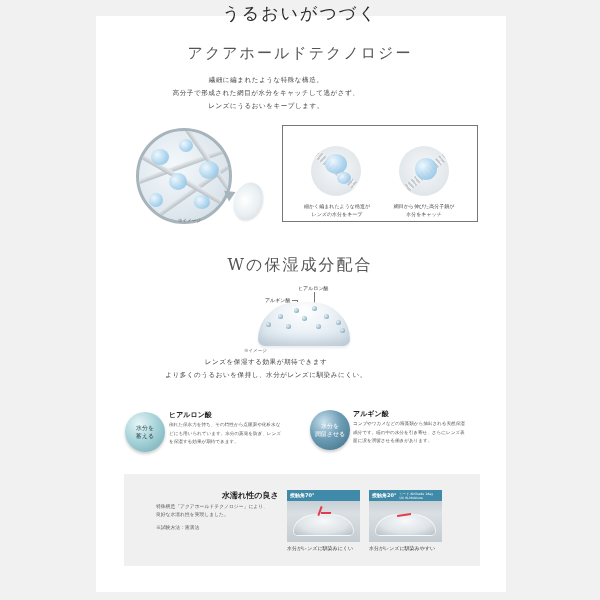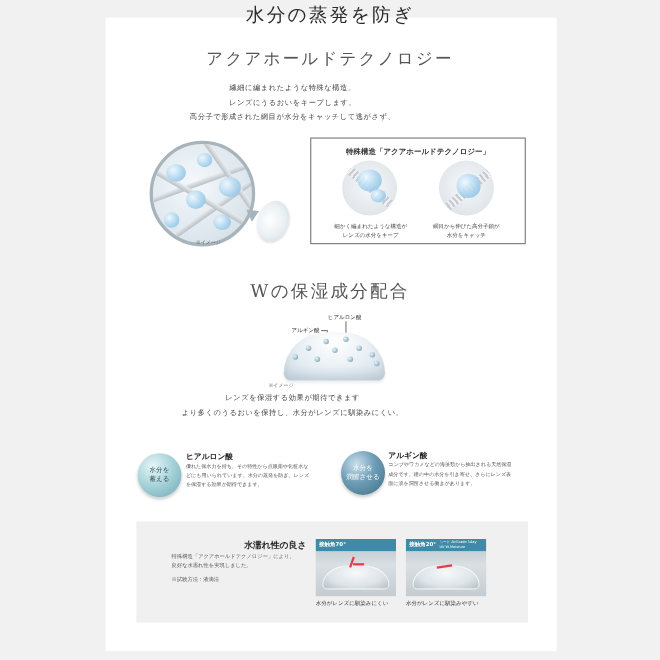--- a/index.html
+++ b/index.html
@@ -145,47 +145,46 @@
       border: 1px solid rgba(255,255,255,0.7);
     }
     .droplet { position: absolute; background: #e23b4a; }
     .photo-cap { position: absolute; font-size: 5px; color: #333; font-family: "DejaVu Sans", sans-serif; white-space: nowrap; }
   </style>
 </head>
 <body>
 
 <div class="card"></div>
 
-<div class="top-title">水分の蒸発を防ぎ</div>
+<div class="top-title">うるおいがつづく</div>
 
 <div class="abs h2 center" style="top:44px;">アクアホールドテクノロジー</div>
 <div class="abs body-text center" style="top:74px;">
   <div>繊細に編まれたような特殊な構造。</div>
+  <div>高分子で形成された網目が水分をキャッチして逃がさず、</div>
   <div>レンズにうるおいをキープします。</div>
-  <div>高分子で形成された網目が水分をキャッチして逃がさず、</div>
 </div>
 
 <div class="abs mag-circle">
   <div class="fiber" style="left:-10px;top:30px;width:120px;transform:rotate(-20deg);"></div>
   <div class="fiber" style="left:-10px;top:60px;width:120px;transform:rotate(-35deg);"></div>
   <div class="fiber" style="left:10px;top:20px;width:110px;transform:rotate(55deg);"></div>
   <div class="fiber" style="left:-5px;top:50px;width:110px;transform:rotate(30deg);"></div>
   <div class="bubble" style="left:12px;top:18px;width:18px;height:16px;"></div>
   <div class="bubble" style="left:40px;top:8px;width:14px;height:13px;"></div>
   <div class="bubble" style="left:60px;top:30px;width:20px;height:18px;"></div>
   <div class="bubble" style="left:30px;top:42px;width:18px;height:17px;"></div>
   <div class="bubble" style="left:10px;top:62px;width:14px;height:14px;"></div>
   <div class="bubble" style="left:55px;top:64px;width:16px;height:14px;"></div>
 </div>
 <div class="abs pointer"></div>
 <div class="abs lens-small"></div>
 <div class="abs note" style="left:178px;top:218px;">※イメージ</div>
 
 <div class="abs struct-box">
-  <div class="struct-title">特殊構造「アクアホールドテクノロジー」</div>
   <div class="struct-img" style="left:28px;top:20px;">
     <div class="fiber" style="left:-5px;top:20px;width:60px;transform:rotate(40deg);height:8px;background:repeating-linear-gradient(90deg,#c7ccd2 0 2px,#eef0f2 2px 4px);"></div>
     <div class="bubble" style="left:14px;top:8px;width:22px;height:20px;"></div>
     <div class="bubble" style="left:26px;top:26px;width:14px;height:12px;"></div>
   </div>
   <div class="struct-img" style="left:116px;top:20px;">
     <div class="fiber" style="left:-5px;top:24px;width:60px;transform:rotate(-40deg);height:8px;background:repeating-linear-gradient(90deg,#c7ccd2 0 2px,#eef0f2 2px 4px);"></div>
     <div class="bubble" style="left:16px;top:12px;width:22px;height:22px;"></div>
   </div>
   <div class="struct-cap" style="left:14px;top:76px;">

